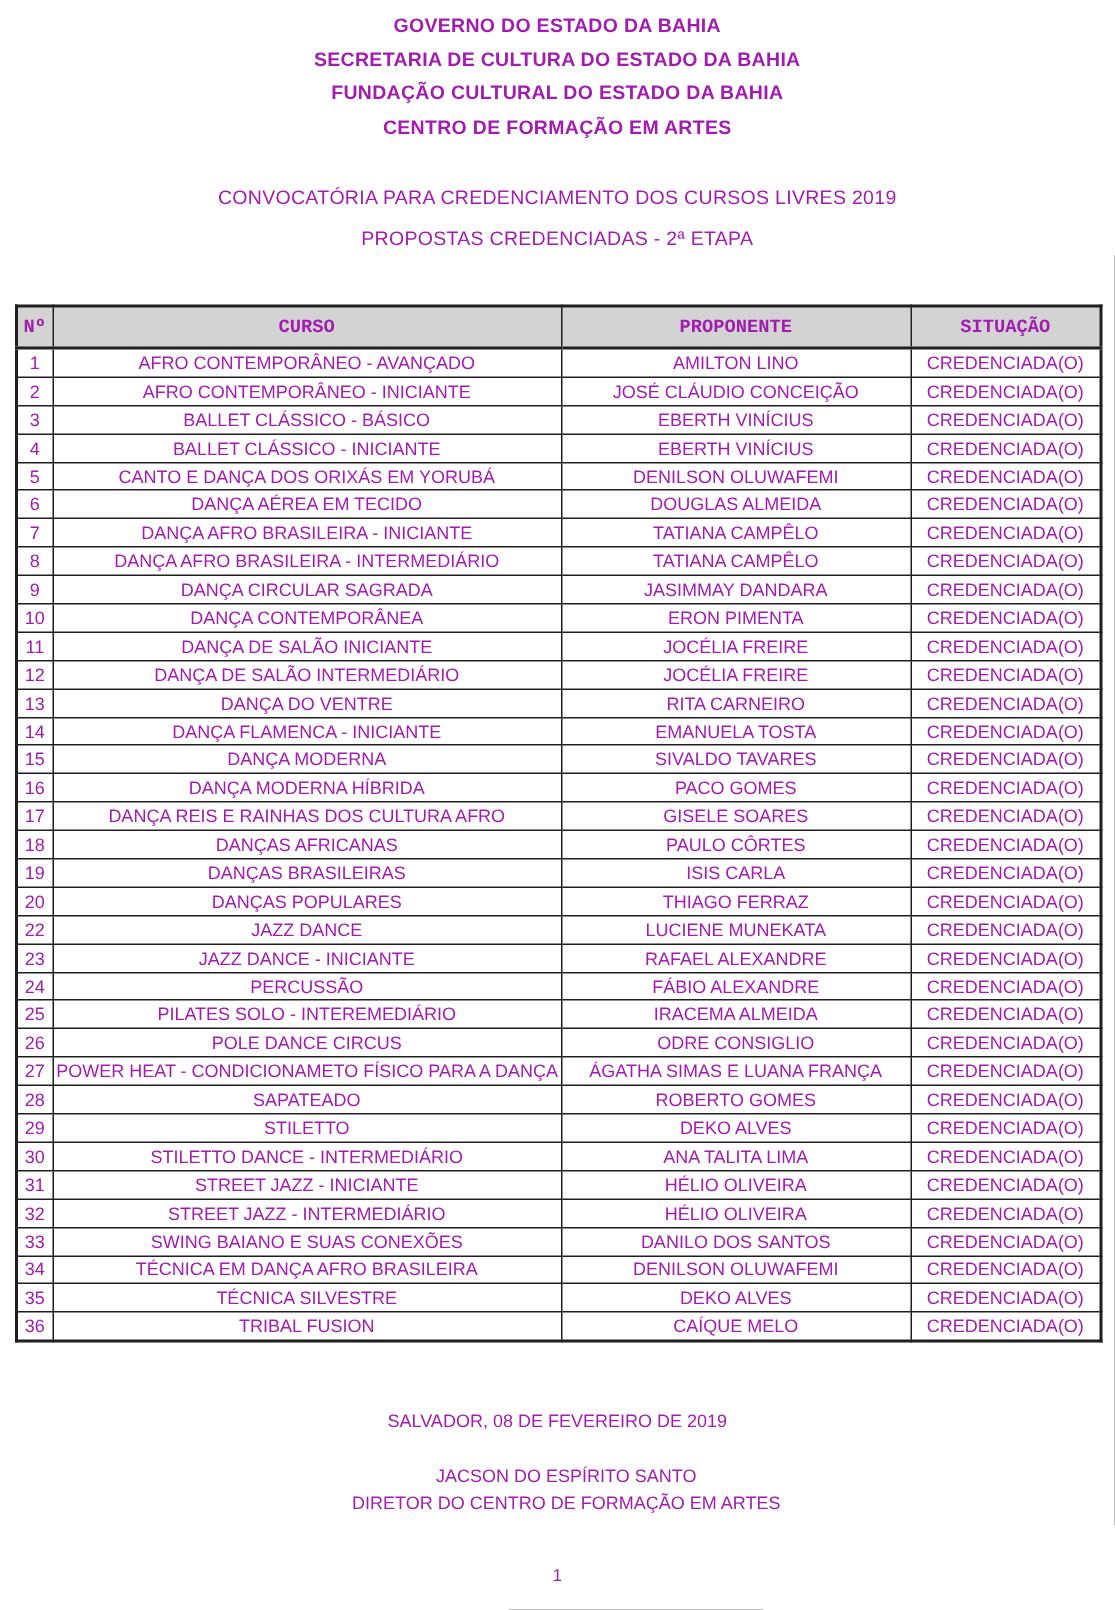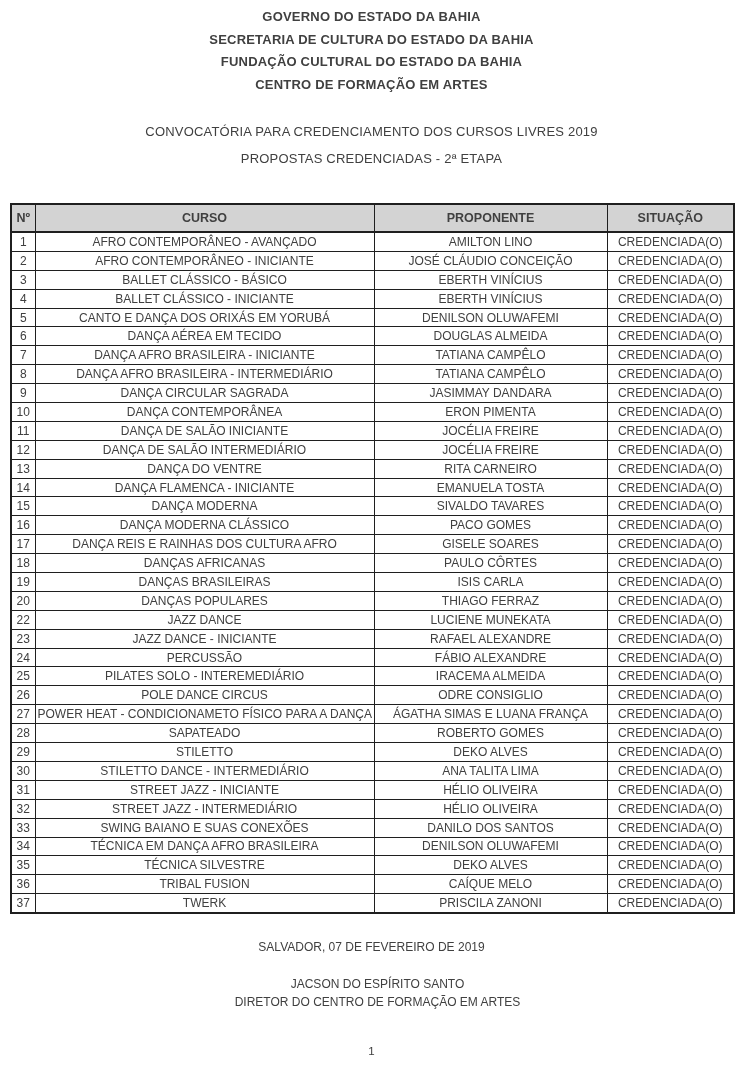--- a/index.html
+++ b/index.html
@@ -2,21 +2,21 @@
 <html><head>
 <meta charset="utf-8">
 <style>
   html,body { margin:0; padding:0; background:#888; }
   .page {
     position:relative;
     width:743px; height:1073px;
     margin:0 auto;
     background:#ffffff;
     font-family:"Liberation Sans", sans-serif;
-    color:#404040;
+    color:#a21caf;
     overflow:hidden;
   }
   .doc-header {
     position:absolute; top:6px; left:0; right:0;
     text-align:center;
   }
   .doc-header .hline {
     font-size:13px; font-weight:bold; line-height:22.6px;
     letter-spacing:0.2px;
   }
@@ -40,20 +40,21 @@
   .doc-table col.c-cur  { width:339px; }
   .doc-table col.c-prop { width:233px; }
   .doc-table col.c-sit  { width:127px; }
   .doc-table th {
     height:26px;
     border:1px solid #1f1f1f;
     border-bottom:2px solid #1f1f1f;
     font-size:12.5px; font-weight:bold;
     text-align:center; vertical-align:middle;
     padding:0;
+    font-family:Liberation Mono, monospace;
   }
   .doc-table td {
     height:17.9px;
     border:1px solid #1f1f1f;
     font-size:12px; font-weight:normal;
     text-align:center; vertical-align:middle;
     padding:0 2px;
     white-space:nowrap; overflow:hidden;
   }
   .footer-date {
@@ -188,21 +189,21 @@
             <td>CREDENCIADA(O)</td>
           </tr>
           <tr>
             <td>15</td>
             <td>DANÇA MODERNA</td>
             <td>SIVALDO TAVARES</td>
             <td>CREDENCIADA(O)</td>
           </tr>
           <tr>
             <td>16</td>
-            <td>DANÇA MODERNA CLÁSSICO</td>
+            <td>DANÇA MODERNA HÍBRIDA</td>
             <td>PACO GOMES</td>
             <td>CREDENCIADA(O)</td>
           </tr>
           <tr>
             <td>17</td>
             <td>DANÇA REIS E RAINHAS DOS CULTURA AFRO</td>
             <td>GISELE SOARES</td>
             <td>CREDENCIADA(O)</td>
           </tr>
           <tr>
@@ -306,31 +307,25 @@
             <td>TÉCNICA SILVESTRE</td>
             <td>DEKO ALVES</td>
             <td>CREDENCIADA(O)</td>
           </tr>
           <tr>
             <td>36</td>
             <td>TRIBAL FUSION</td>
             <td>CAÍQUE MELO</td>
             <td>CREDENCIADA(O)</td>
           </tr>
-          <tr>
-            <td>37</td>
-            <td>TWERK</td>
-            <td>PRISCILA ZANONI</td>
-            <td>CREDENCIADA(O)</td>
-          </tr>
         </tbody>
     </table>
   </div>
 
-  <div class="footer-date">SALVADOR, 07 DE FEVEREIRO DE 2019</div>
+  <div class="footer-date">SALVADOR, 08 DE FEVEREIRO DE 2019</div>
 
   <div class="footer-signature">
     <div>JACSON DO ESPÍRITO SANTO</div>
     <div>DIRETOR DO CENTRO DE FORMAÇÃO EM ARTES</div>
   </div>
 
   <div class="page-number">1</div>
 
 </div>
 

